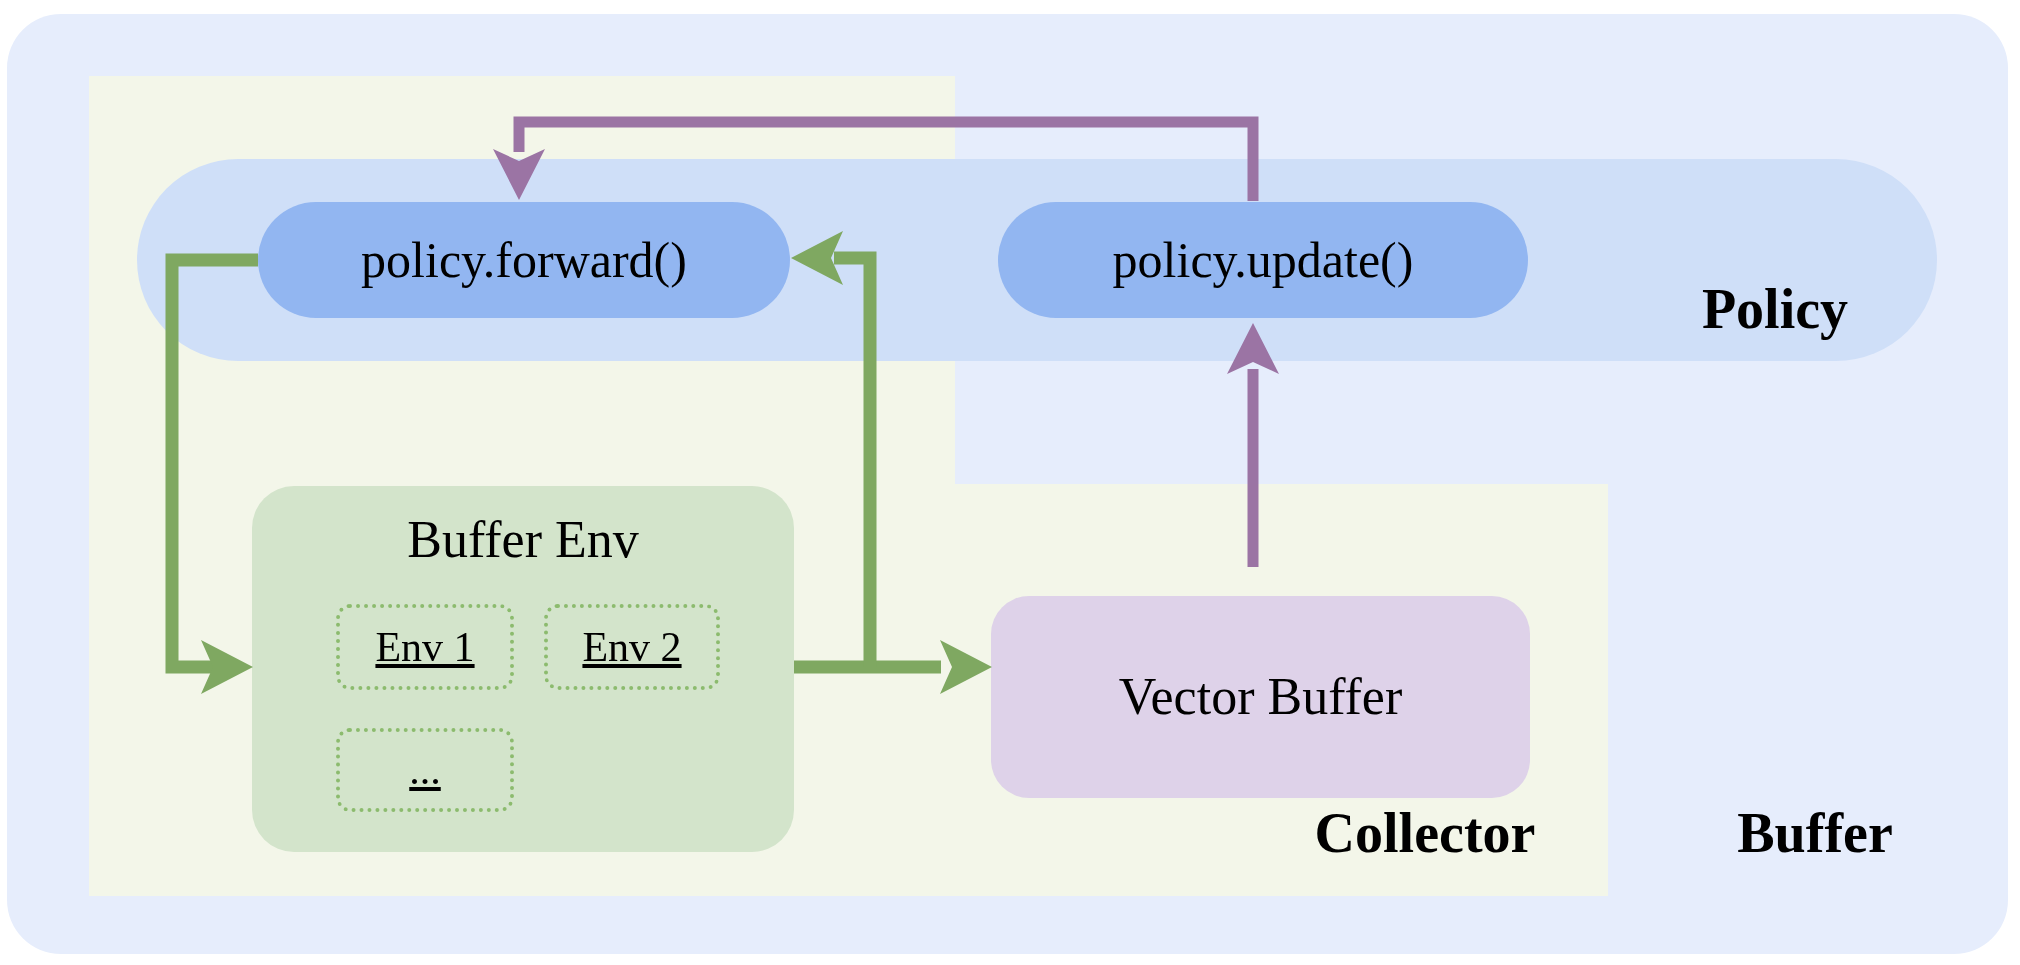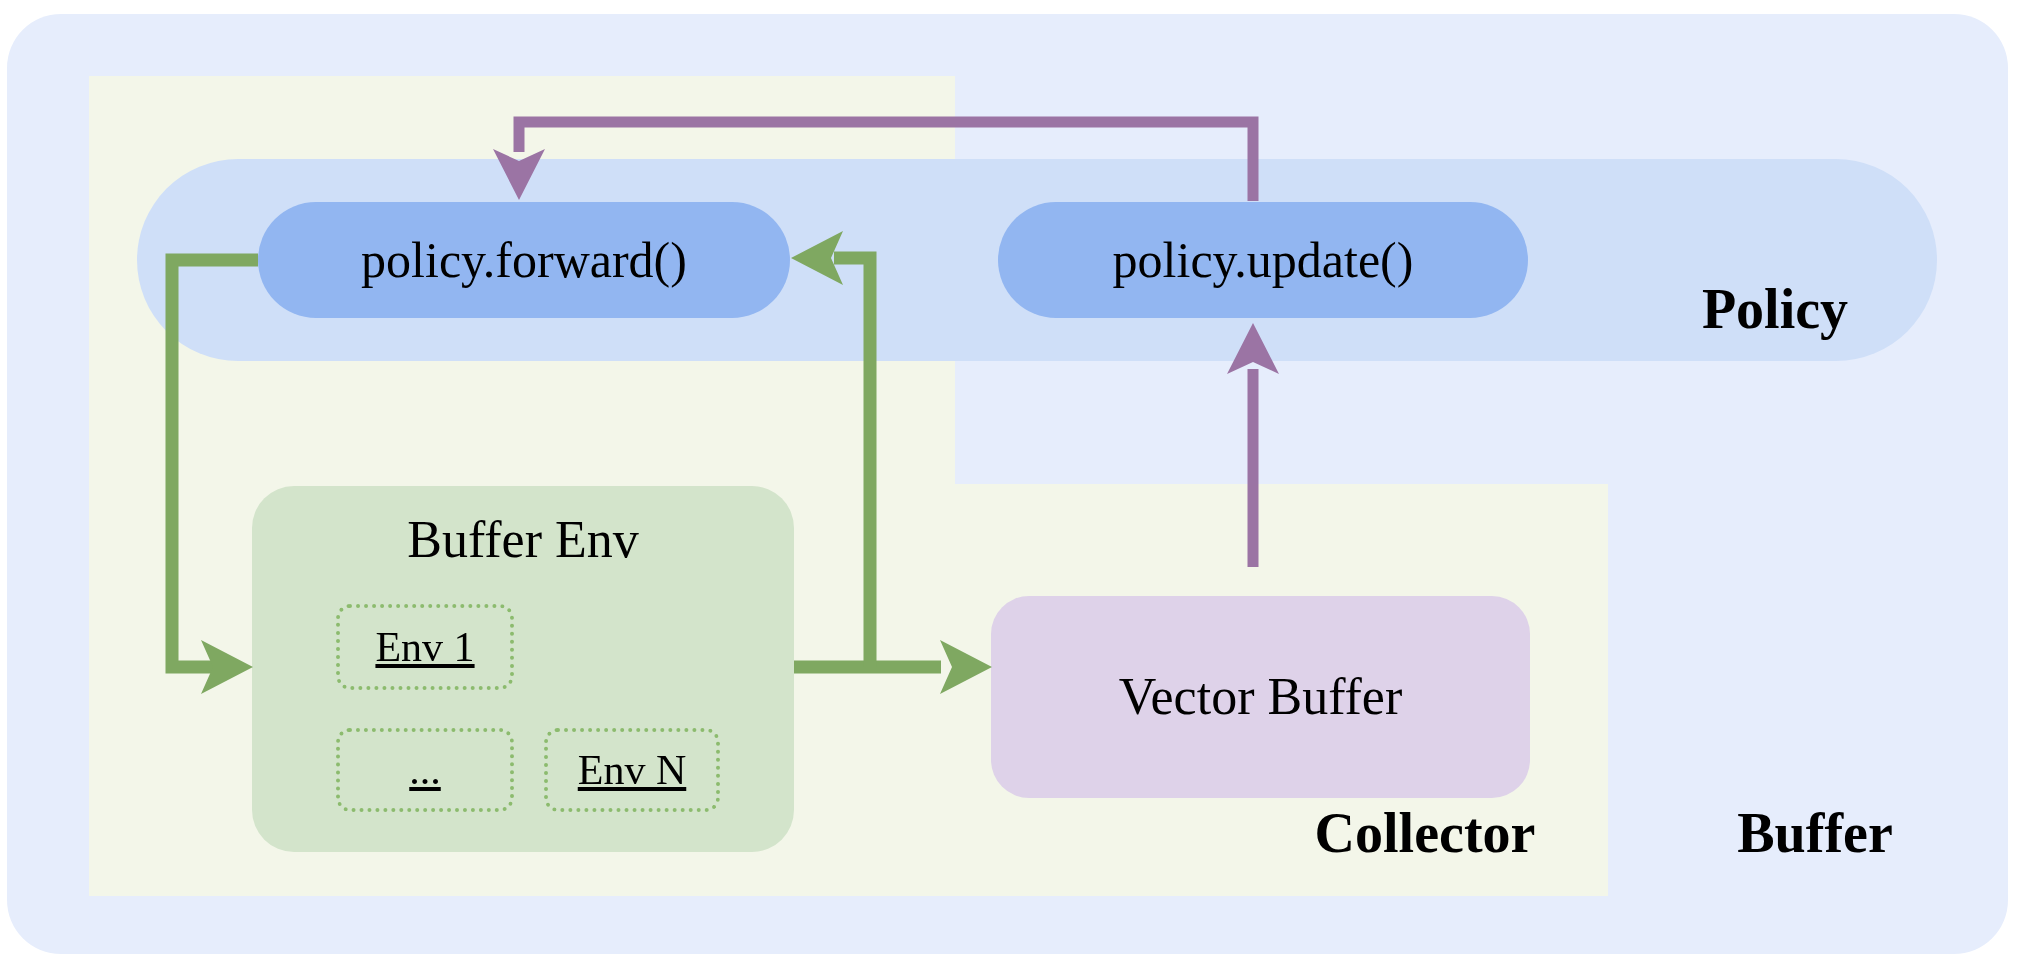--- a/index.html
+++ b/index.html
@@ -79,22 +79,22 @@
 
   <div class="abs pill pill-update">
     <span>policy.update()</span>
   </div>
 
   <div class="abs section-label policy-label">Policy</div>
 
   <div class="abs venv">
     <div class="venv-title">Buffer Env</div>
     <div class="env-item env-1">Env 1</div>
+    <div class="env-item env-2">Env 2</div>
     <div class="env-item env-dots">...</div>
-    <div class="env-item env-n">Env N</div>
   </div>
 
   <div class="abs buffer">
     <span>Vector Buffer</span>
   </div>
 
   <div class="abs section-label collector-label">Collector</div>
 
   <div class="abs section-label trainer-label">Buffer</div>
 

